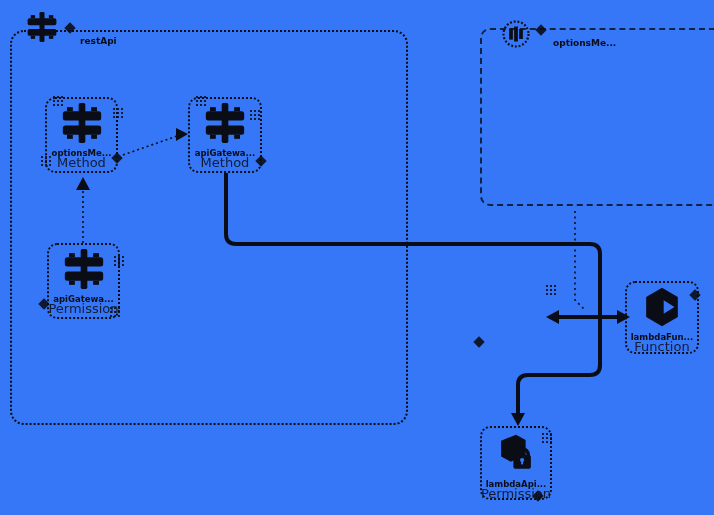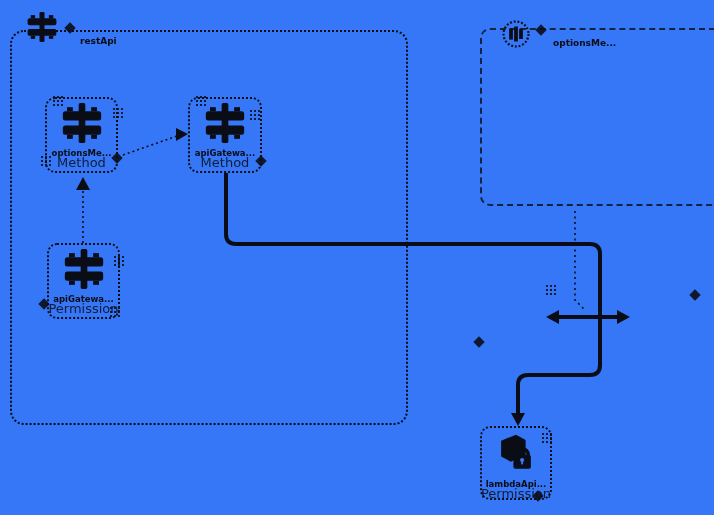--- a/index.html
+++ b/index.html
@@ -130,20 +130,30 @@
           <rect x="35" y="5" width="7" height="5"></rect>
         <rect x="6" y="38" width="7" height="5"></rect>
           <rect x="35" y="38" width="7" height="5"></rect>
       </svg>
     </span>
     <span class="node-title">apiGatewa...</span>
     <span class="node-sub">Permission</span>
   </div>
 
 
+  <div class="node" style="left:625px;top:281px;width:74px;height:73px;">
+    <span class="node-icon">
+      <svg class="ink" width="40" height="40" viewBox="0 0 48 48">
+        <polygon points="24,1 43,12 43,36 24,47 5,36 5,12"></polygon>
+        <polygon class="cut" points="26,16 39,24 26,32"></polygon>
+      </svg>
+    </span>
+    <span class="node-title">lambdaFun...</span>
+    <span class="node-sub">Function</span>
+  </div>
 
   <div class="node" style="left:480px;top:426px;width:72px;height:74px;">
     <span class="node-icon">
       <svg class="ink" width="42" height="42" viewBox="0 0 48 48">
         <path d="M7 10 L24 3 L35 9 L35 26 L18 34 L7 28 Z"></path>
         <circle cx="31" cy="26" r="7" fill="none" stroke="currentColor" stroke-width="4"></circle>
         <rect x="21" y="26" width="20" height="16" rx="3"></rect>
         <circle class="cut" cx="31" cy="32" r="2.4"></circle>
         <rect class="cut" x="29.9" y="32" width="2.2" height="5"></rect>
       </svg>

